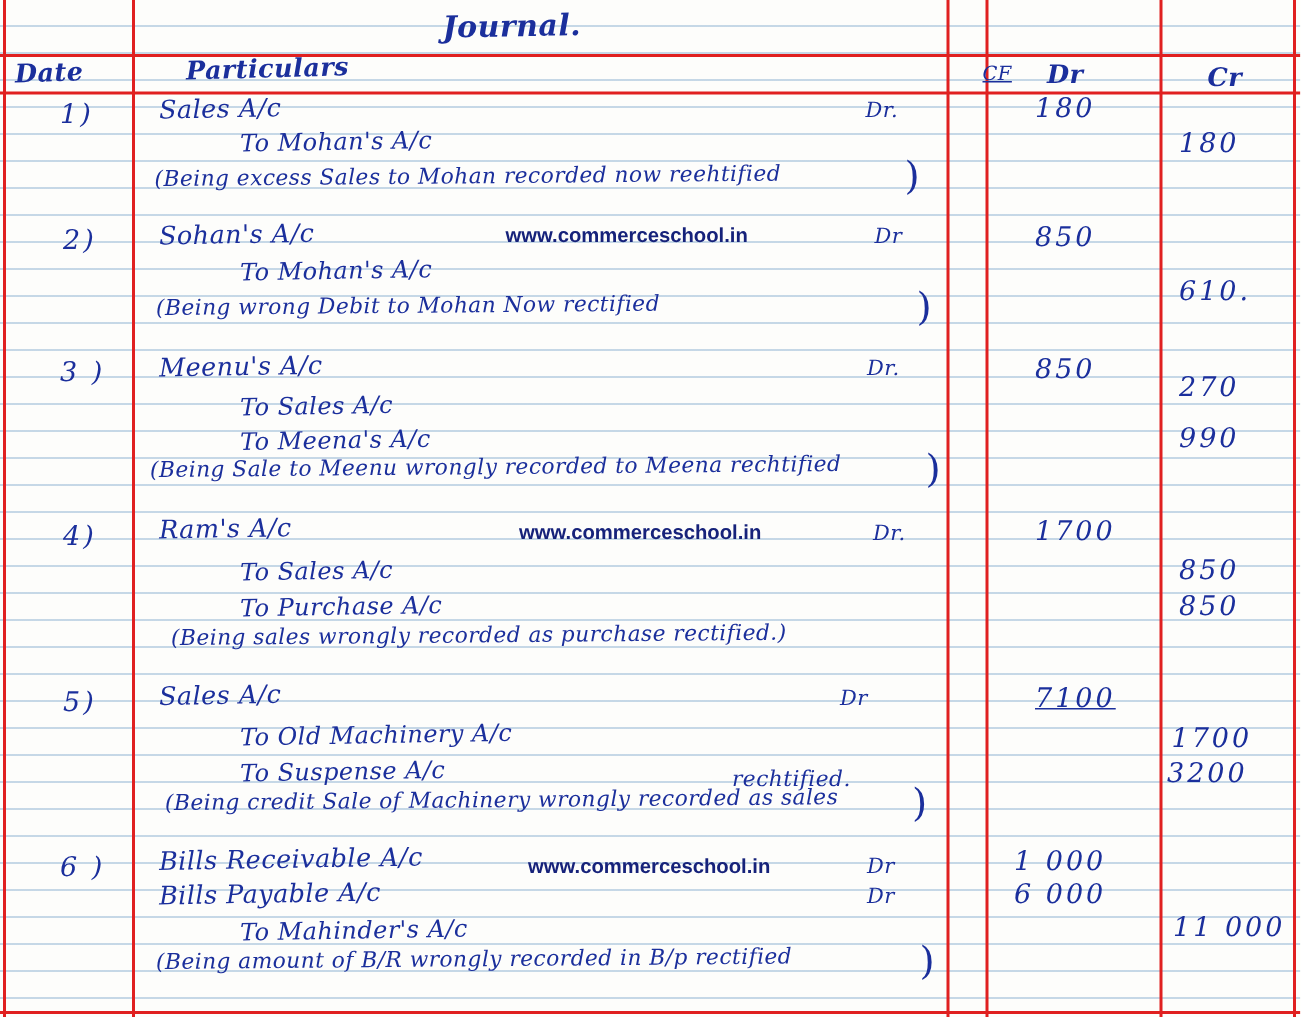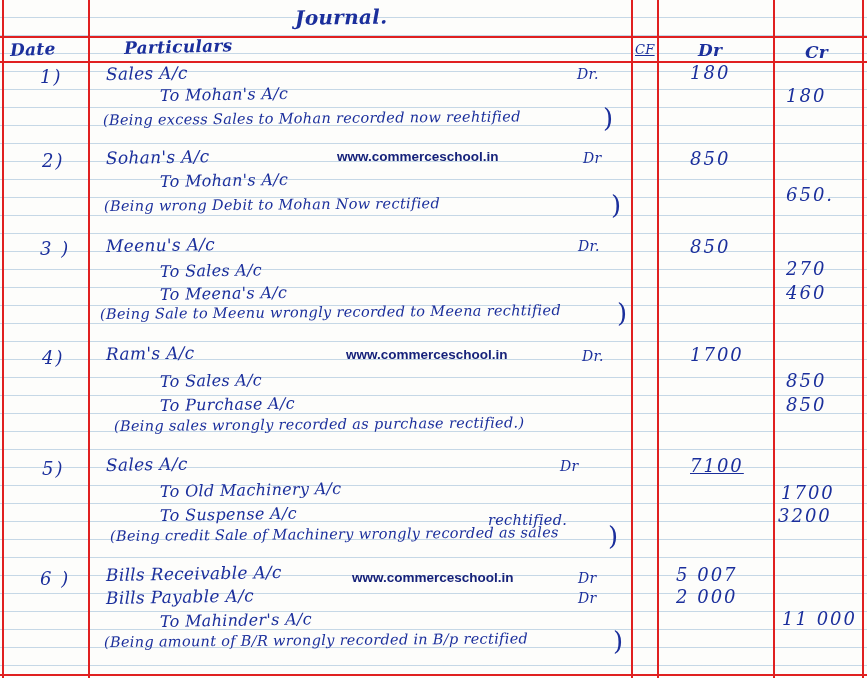--- a/index.html
+++ b/index.html
@@ -99,51 +99,51 @@
   <div class="vline" style="left:88px;"></div>
   <div class="vline" style="left:631px;"></div>
   <div class="vline thin" style="left:657px;"></div>
   <div class="vline" style="left:773px;"></div>
   <div class="vline" style="left:862px;"></div>
 
   <div class="hw title" style="left:295px; top:6px; transform:rotate(-1deg);">Journal.</div>
 
   <div class="hw hdr" style="left:10px; top:40px; transform:rotate(-2deg);">Date</div>
   <div class="hw hdr" style="left:124px; top:38px; transform:rotate(-1.5deg);">Particulars</div>
-  <div class="hw" style="left:635px; top:42px; font-size:13px;text-decoration:underline;">CF</div>
+  <div class="hw" style="left:655px; top:42px; font-size:13px;text-decoration:underline;">CF</div>
   <div class="hw hdr" style="left:698px; top:40px;">Dr</div>
   <div class="hw hdr" style="left:805px; top:42px;">Cr</div>
 
   <div class="hw num" style="left:40px; top:66px;">1)</div>
   <div class="hw entry" style="left:106px; top:64px; transform:rotate(-1deg);">Sales  A/c</div>
   <div class="hw dr" style="left:577px; top:66px;">Dr.</div>
   <div class="hw num" style="left:690px; top:62px;">180</div>
   <div class="hw sub" style="left:160px; top:86px; transform:rotate(-1deg);">To  Mohan's  A/c</div>
   <div class="hw num" style="left:786px; top:85px;">180</div>
   <div class="hw narr" style="left:103px; top:112px; transform:rotate(-0.5deg);">(Being excess Sales to Mohan recorded now reehtified</div>
   <div class="paren" style="left:603px; top:103px;">)</div>
 
   <div class="hw num" style="left:42px; top:150px;">2)</div>
   <div class="hw entry" style="left:106px; top:148px; transform:rotate(-1deg);">Sohan's  A/c</div>
   <div class="wm" style="left:337px; top:149px;">www.commerceschool.in</div>
   <div class="hw dr" style="left:583px; top:150px;">Dr</div>
   <div class="hw num" style="left:690px; top:148px;">850</div>
   <div class="hw sub" style="left:160px; top:172px; transform:rotate(-1deg);">To  Mohan's  A/c</div>
-  <div class="hw num" style="left:786px; top:184px;">650.</div>
+  <div class="hw num" style="left:786px; top:184px;">610.</div>
   <div class="hw narr" style="left:104px; top:198px; transform:rotate(-0.5deg);">(Being wrong Debit to Mohan Now rectified</div>
   <div class="paren" style="left:611px; top:190px;">)</div>
 
   <div class="hw num" style="left:40px; top:238px;">3 )</div>
   <div class="hw entry" style="left:106px; top:236px; transform:rotate(-1deg);">Meenu's  A/c</div>
   <div class="hw dr" style="left:578px; top:238px;">Dr.</div>
   <div class="hw num" style="left:690px; top:236px;">850</div>
   <div class="hw sub" style="left:160px; top:262px; transform:rotate(-1deg);">To  Sales   A/c</div>
-  <div class="hw num" style="left:786px; top:258px;">270</div>
+  <div class="hw num" style="left:786px; top:248px;">270</div>
   <div class="hw sub" style="left:160px; top:285px; transform:rotate(-1deg);">To  Meena's  A/c</div>
-  <div class="hw num" style="left:786px; top:282px;">460</div>
+  <div class="hw num" style="left:786px; top:282px;">990</div>
   <div class="hw narr" style="left:100px; top:306px; transform:rotate(-0.5deg);">(Being Sale to Meenu wrongly recorded to Meena  rechtified</div>
   <div class="paren" style="left:617px; top:298px;">)</div>
 
   <div class="hw num" style="left:42px; top:347px;">4)</div>
   <div class="hw entry" style="left:106px; top:344px; transform:rotate(-1deg);">Ram's  A/c</div>
   <div class="wm" style="left:346px; top:347px;">www.commerceschool.in</div>
   <div class="hw dr" style="left:582px; top:348px;">Dr.</div>
   <div class="hw num" style="left:690px; top:344px;">1700</div>
   <div class="hw sub" style="left:160px; top:372px; transform:rotate(-1deg);">To  Sales   A/c</div>
   <div class="hw num" style="left:786px; top:370px;">850</div>
@@ -160,21 +160,21 @@
   <div class="hw sub" style="left:160px; top:506px; transform:rotate(-1deg);">To  Suspense   A/c</div>
   <div class="hw num" style="left:778px; top:505px;">3200</div>
   <div class="hw narr" style="left:110px; top:528px; transform:rotate(-0.5deg);">(Being credit Sale of Machinery wrongly recorded as sales</div>
   <div class="hw narr" style="left:488px; top:512px;font-style:italic;">rechtified.</div>
   <div class="paren" style="left:608px; top:521px;">)</div>
 
   <div class="hw num" style="left:40px; top:568px;">6 )</div>
   <div class="hw entry" style="left:106px; top:565px; transform:rotate(-1deg);">Bills  Receivable   A/c</div>
   <div class="wm" style="left:352px; top:570px;">www.commerceschool.in</div>
   <div class="hw dr" style="left:578px; top:570px;">Dr</div>
-  <div class="hw num" style="left:676px; top:564px;">5 007</div>
+  <div class="hw num" style="left:676px; top:564px;">1 000</div>
   <div class="hw entry" style="left:106px; top:588px; transform:rotate(-1deg);">Bills  Payable   A/c</div>
   <div class="hw dr" style="left:578px; top:590px;">Dr</div>
-  <div class="hw num" style="left:676px; top:586px;">2 000</div>
+  <div class="hw num" style="left:676px; top:586px;">6 000</div>
   <div class="hw sub" style="left:160px; top:612px; transform:rotate(-1deg);">To  Mahinder's  A/c</div>
   <div class="hw num" style="left:782px; top:608px;font-style:italic;">11 000</div>
   <div class="hw narr" style="left:104px; top:634px; transform:rotate(-0.5deg);">(Being amount of B/R wrongly recorded in B/p rectified</div>
   <div class="paren" style="left:613px; top:626px;">)</div>
 </div>
 
 </body></html>

